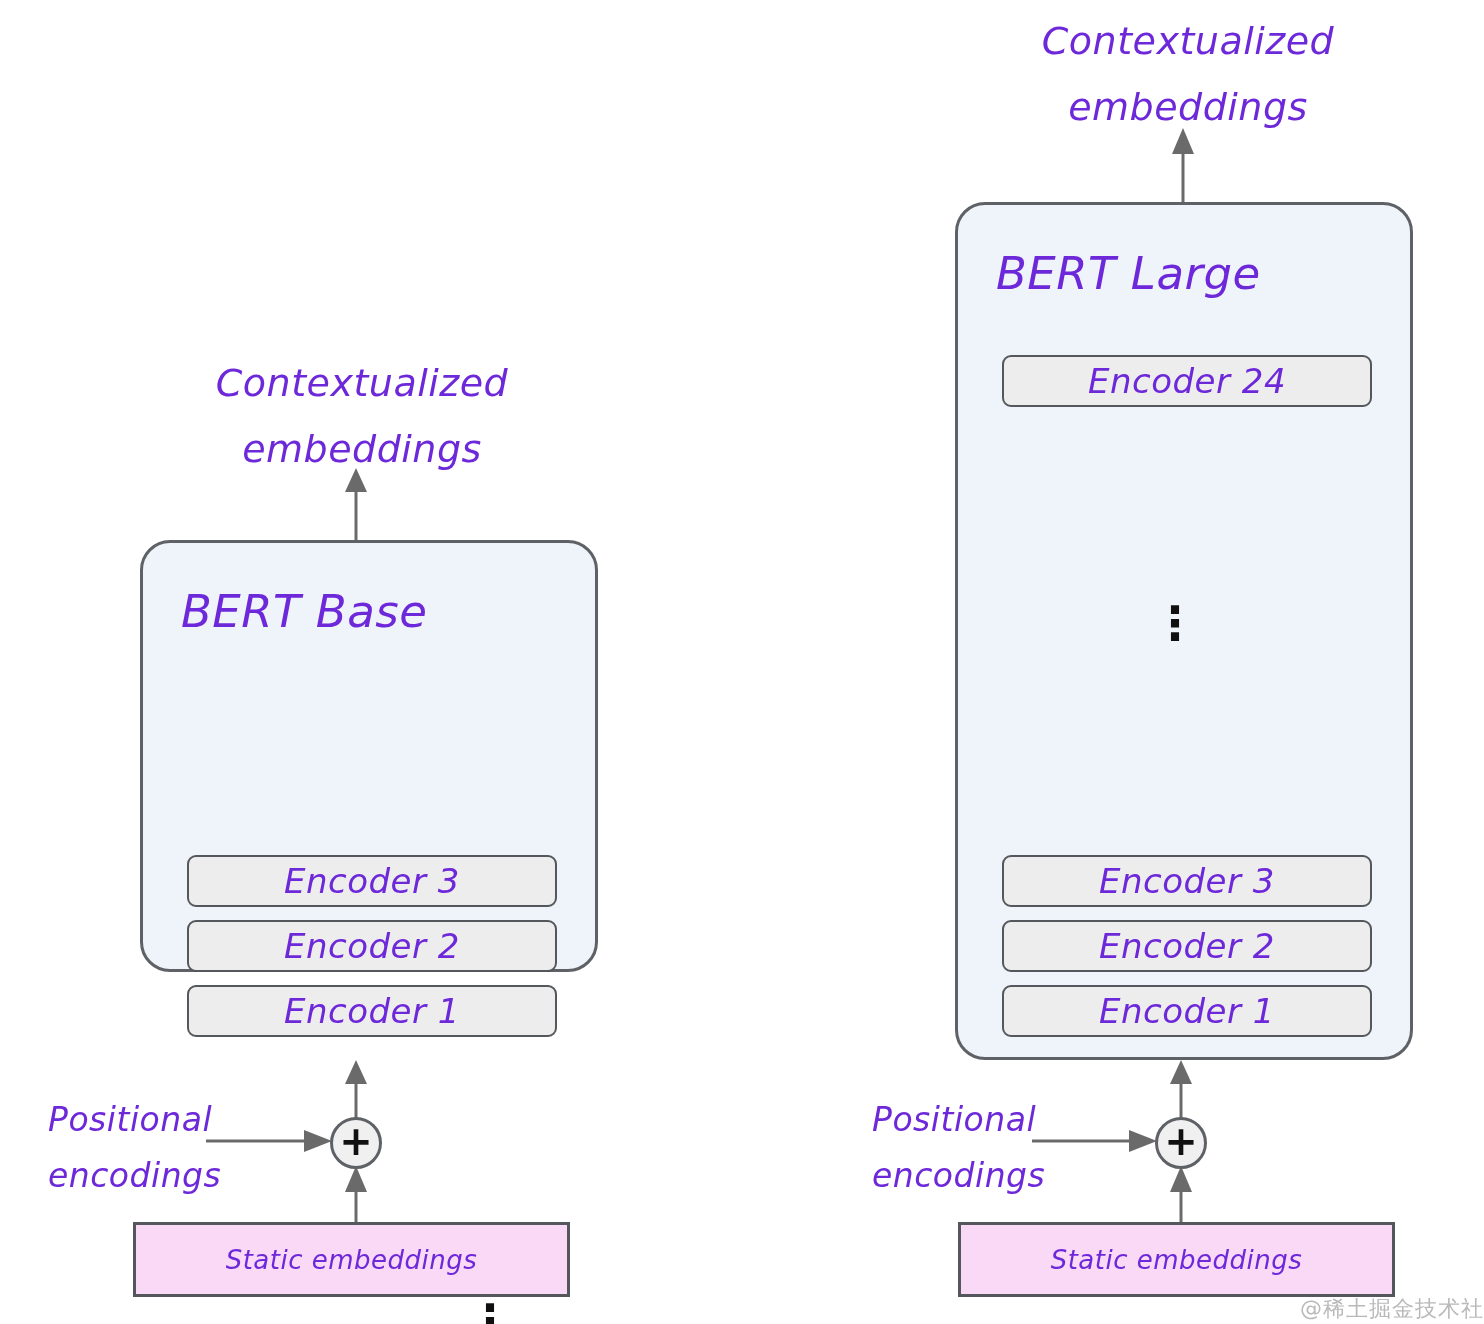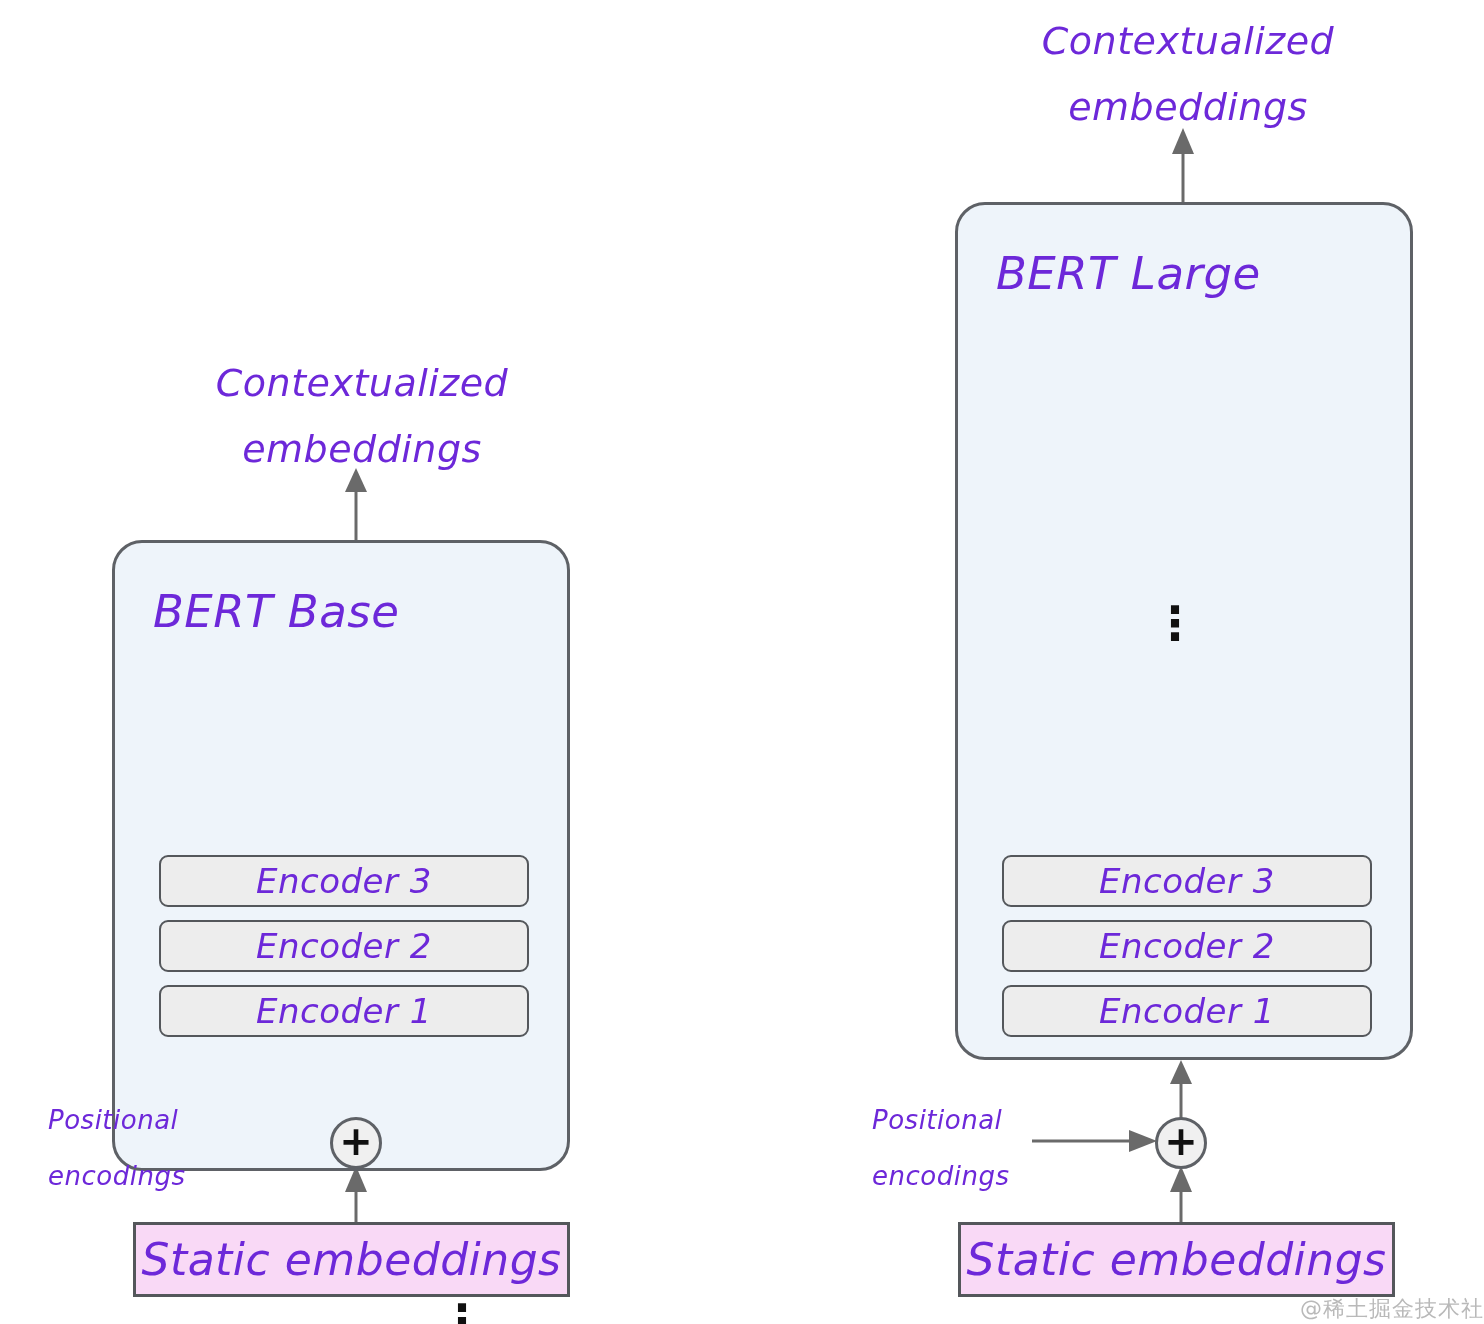--- a/index.html
+++ b/index.html
@@ -70,21 +70,21 @@
     width: 60px;
     text-align: center;
     font-size: 46px;
     font-weight: bold;
     font-style: normal;
     line-height: 52px;
     color: #101010;
   }
   .pos-label {
     position: absolute;
-    font-size: 26px;
+    font-size: 33px;
     line-height: 56px;
     white-space: nowrap;
     z-index: 2;
   }
   .plus-circle {
     position: absolute;
     width: 52px;
     height: 52px;
     border-radius: 50%;
     background: #f0f0f0;
@@ -103,21 +103,21 @@
   .static-box {
     position: absolute;
     width: 437px;
     height: 75px;
     background: #f9d9f6;
     border: 3px solid #54575b;
     box-sizing: border-box;
     display: flex;
     align-items: center;
     justify-content: center;
-    font-size: 44px;
+    font-size: 26px;
     z-index: 1;
   }
   .watermark {
     position: absolute;
     left: 1300px;
     top: 1294px;
     font-size: 22px;
     color: #b9b9b9;
     letter-spacing: 1px;
     z-index: 3;
@@ -163,21 +163,21 @@
       <line x1="1181" y1="1222" x2="1181" y2="1190" stroke-width="3"></line>
       <polygon points="1181,1166 1170,1192 1192,1192" stroke="none"></polygon>
     </g>
   </svg>
 
   <div class="context-label hand" style="left:152px; top:350px;">
     <div>Contextualized</div>
     <div>embeddings</div>
   </div>
 
-  <div class="bert-box" style="left:112px; top:540px; height:631px;">
+  <div class="bert-box" style="left:140px; top:540px; height:432px;">
     <div class="bert-title hand">BERT Base</div>
     <div class="ellipsis" style="left:317px; top:752px; position:absolute; left:317px;">⋮</div>
     <div class="encoder-box hand" style="top:312px;">Encoder 3</div>
     <div class="encoder-box hand" style="top:377px;">Encoder 2</div>
     <div class="encoder-box hand" style="top:442px;">Encoder 1</div>
   </div>
 
   <div class="pos-label hand" style="left:48px; top:1092px;">
     <div>Positional</div>
     <div>encodings</div>
@@ -187,20 +187,21 @@
 
   <div class="static-box hand" style="left:133px; top:1222px;">Static embeddings</div>
 
   <div class="context-label hand" style="left:978px; top:8px;">
     <div>Contextualized</div>
     <div>embeddings</div>
   </div>
 
   <div class="bert-box" style="left:955px; top:202px; height:858px;padding-left:34px;">
     <div class="bert-title hand">BERT Large</div>
+    <div class="encoder-box hand" style="top:150px;">Encoder 24</div>
     <div class="ellipsis" style="position:absolute; left:187px; top:392px;">⋮</div>
     <div class="encoder-box hand" style="top:650px;">Encoder 3</div>
     <div class="encoder-box hand" style="top:715px;">Encoder 2</div>
     <div class="encoder-box hand" style="top:780px;">Encoder 1</div>
   </div>
 
   <div class="pos-label hand" style="left:872px; top:1092px;">
     <div>Positional</div>
     <div>encodings</div>
   </div>

